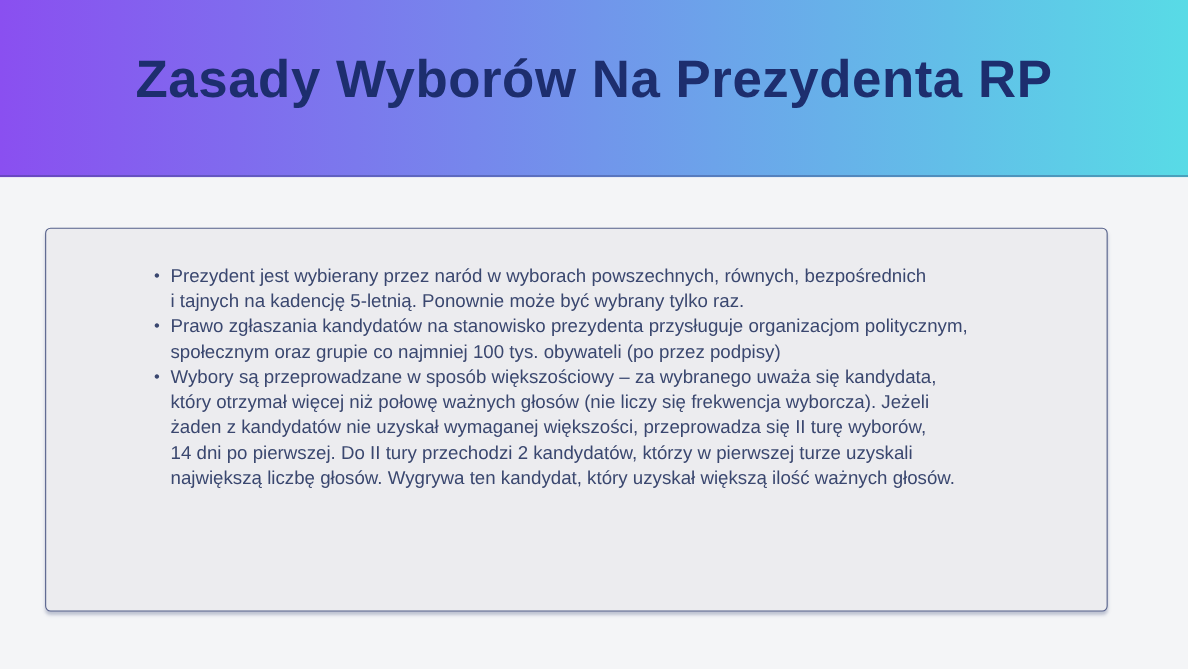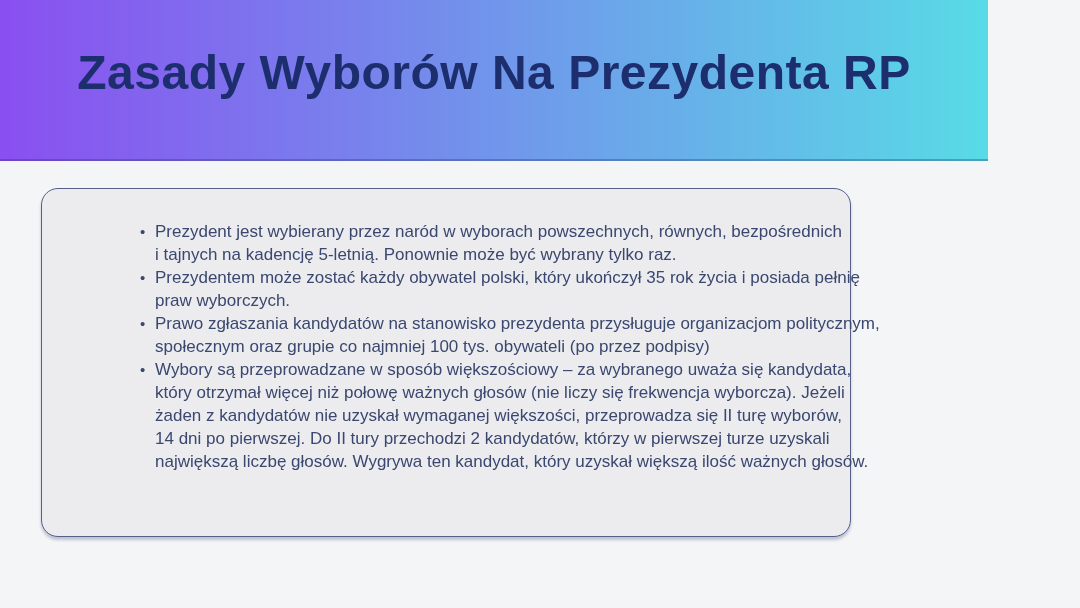--- a/index.html
+++ b/index.html
@@ -17,45 +17,45 @@
     position: relative;
     width: 1080px;
     height: 608px;
     background: var(--page-bg);
     overflow: hidden;
     font-family: "Liberation Sans", sans-serif;
   }
   .header-banner {
     position: absolute;
     top: 0; left: 0;
-    width: 988px;
+    width: 1080px;
     height: 161px;
     background: linear-gradient(90deg, var(--grad-start) 0%, var(--grad-end) 100%);
     border-bottom: 2px solid rgba(45, 55, 110, 0.35);
     display: flex;
     align-items: center;
     justify-content: center;
   }
   .slide-title {
     font-size: 48px;
     font-weight: bold;
     letter-spacing: 0.5px;
     color: var(--title-color);
     padding-bottom: 14px;
     white-space: nowrap;
   }
   .content-box {
     position: absolute;
     left: 41px;
-    top: 188px;
-    width: 810px;
+    top: 207px;
+    width: 966px;
     height: 349px;
     background: var(--box-bg);
     border: 1.5px solid var(--box-border);
-    border-radius: 17px;
+    border-radius: 5px;
     box-shadow: 0 3px 3px rgba(90, 100, 140, 0.35);
   }
   ul.bullet-list {
     position: absolute;
     left: 96px;
     top: 31px;
     width: 888px;
     list-style: none;
     font-size: 17px;
     line-height: 23px;
@@ -80,22 +80,20 @@
 <div class="slide">
 
   <div class="header-banner">
     <div class="slide-title">Zasady Wyborów Na Prezydenta RP</div>
   </div>
 
   <div class="content-box">
     <ul class="bullet-list">
       <li>Prezydent jest wybierany przez naród w wyborach powszechnych, równych, bezpośrednich
 i tajnych na kadencję 5-letnią. Ponownie może być wybrany tylko raz.</li>
-      <li>Prezydentem może zostać każdy obywatel polski, który ukończył 35 rok życia i posiada pełnię
-praw wyborczych.</li>
       <li>Prawo zgłaszania kandydatów na stanowisko prezydenta przysługuje organizacjom politycznym,
 społecznym oraz grupie co najmniej 100 tys. obywateli (po przez podpisy)</li>
       <li>Wybory są przeprowadzane w sposób większościowy – za wybranego uważa się kandydata,
 który otrzymał więcej niż połowę ważnych głosów (nie liczy się frekwencja wyborcza). Jeżeli
 żaden z kandydatów nie uzyskał wymaganej większości, przeprowadza się II turę wyborów,
 14 dni po pierwszej. Do II tury przechodzi 2 kandydatów, którzy w pierwszej turze uzyskali
 największą liczbę głosów. Wygrywa ten kandydat, który uzyskał większą ilość ważnych głosów.</li>
     </ul>
   </div>
 

